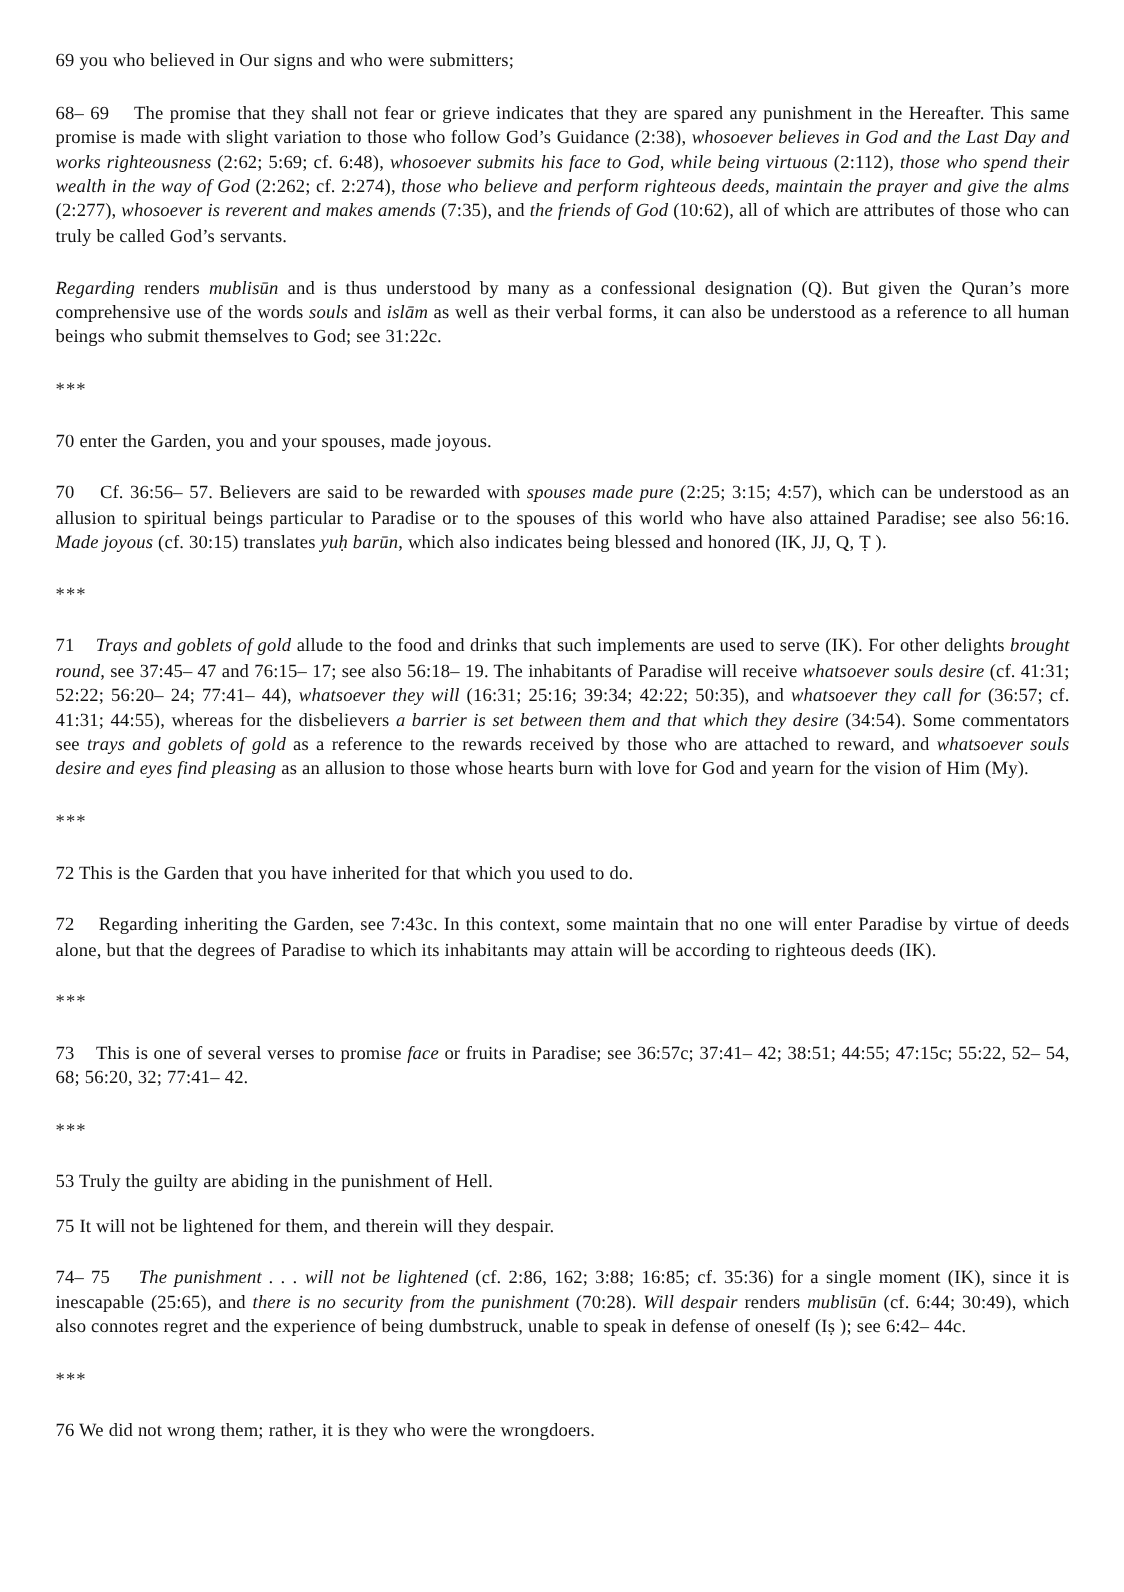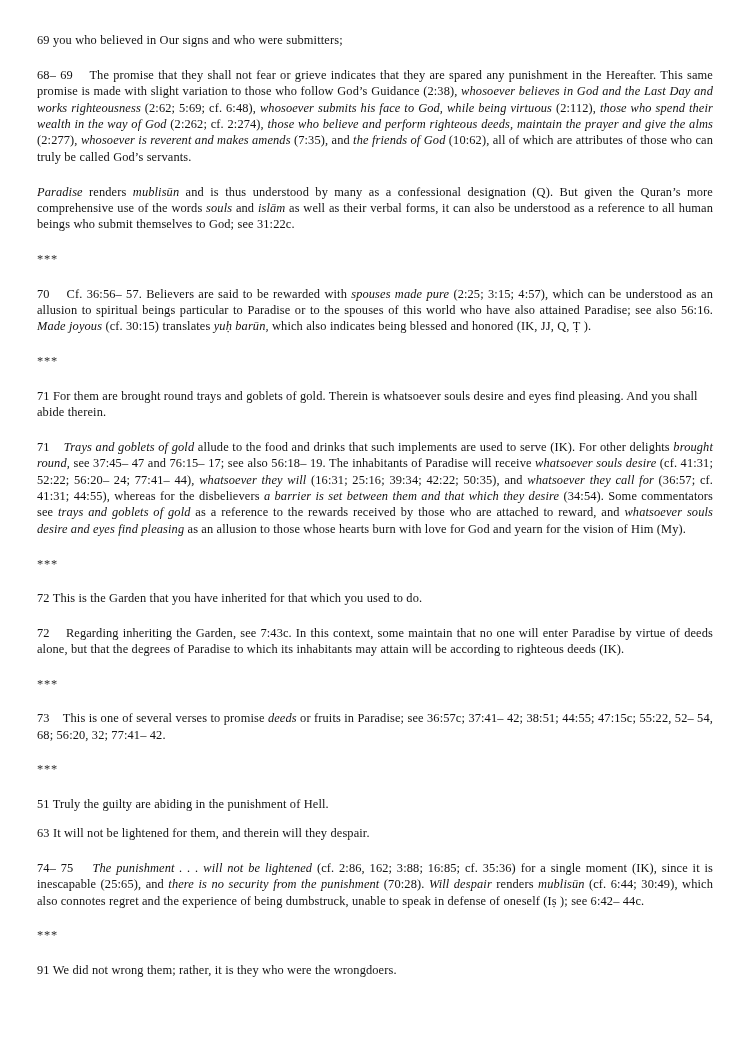--- a/index.html
+++ b/index.html
@@ -80,50 +80,50 @@
 </head>
 <body>
 
 <div id="page">
   <div id="content">
 
     <p class="blk verse"><span class="num">69</span> you who believed in Our signs and who were submitters;</p>
 
     <p class="blk commentary"><span class="num">68– 69</span><span class="gap">    </span>The promise that they shall not fear or grieve indicates that they are spared any punishment in the Hereafter. This same promise is made with slight variation to those who follow God’s Guidance (2:38), <i>whosoever believes in God and the Last Day and works righteousness</i> (2:62; 5:69; cf. 6:48), <i>whosoever submits his face to God, while being virtuous</i> (2:112), <i>those who spend their wealth in the way of God</i> (2:262; cf. 2:274), <i>those who believe and perform righteous deeds, maintain the prayer and give the alms</i> (2:277), <i>whosoever is reverent and makes amends</i> (7:35), and <i>the friends of God</i> (10:62), all of which are attributes of those who can truly be called God’s servants.</p>
 
-    <p class="blk commentary"><i>Paradise</i> renders <i>mublisūn</i> and is thus understood by many as a confessional designation (Q). But given the Quran’s more comprehensive use of the words <i>souls</i> and <i>islām</i> as well as their verbal forms, it can also be understood as a reference to all human beings who submit themselves to God; see 31:22c.</p>
+    <p class="blk commentary"><i>Regarding</i> renders <i>mublisūn</i> and is thus understood by many as a confessional designation (Q). But given the Quran’s more comprehensive use of the words <i>souls</i> and <i>islām</i> as well as their verbal forms, it can also be understood as a reference to all human beings who submit themselves to God; see 31:22c.</p>
 
     <p class="blk stars">***</p>
 
+    <p class="blk verse"><span class="num">70</span> enter the Garden, you and your spouses, made joyous.</p>
 
     <p class="blk commentary"><span class="num">70</span><span class="gap">    </span>Cf. 36:56– 57. Believers are said to be rewarded with <i>spouses made pure</i> (2:25; 3:15; 4:57), which can be understood as an allusion to spiritual beings particular to Paradise or to the spouses of this world who have also attained Paradise; see also 56:16. <i>Made joyous</i> (cf. 30:15) translates <i>yuḥ barūn,</i> which also indicates being blessed and honored (IK, JJ, Q, Ṭ ).</p>
 
     <p class="blk stars">***</p>
 
-    <p class="blk verse"><span class="num">71</span> For them are brought round trays and goblets of gold. Therein is whatsoever souls desire and eyes find pleasing. And you shall abide therein.</p>
 
     <p class="blk commentary"><span class="num">71</span><span class="gap">    </span><i>Trays and goblets of gold</i> allude to the food and drinks that such implements are used to serve (IK). For other delights <i>brought round,</i> see 37:45– 47 and 76:15– 17; see also 56:18– 19. The inhabitants of Paradise will receive <i>whatsoever souls desire</i> (cf. 41:31; 52:22; 56:20– 24; 77:41– 44), <i>whatsoever they will</i> (16:31; 25:16; 39:34; 42:22; 50:35), and <i>whatsoever they call for</i> (36:57; cf. 41:31; 44:55), whereas for the disbelievers <i>a barrier is set between them and that which they desire</i> (34:54). Some commentators see <i>trays and goblets of gold</i> as a reference to the rewards received by those who are attached to reward, and <i>whatsoever souls desire and eyes find pleasing</i> as an allusion to those whose hearts burn with love for God and yearn for the vision of Him (My).</p>
 
     <p class="blk stars">***</p>
 
     <p class="blk verse"><span class="num">72</span> This is the Garden that you have inherited for that which you used to do.</p>
 
     <p class="blk commentary"><span class="num">72</span><span class="gap">    </span>Regarding inheriting the Garden, see 7:43c. In this context, some maintain that no one will enter Paradise by virtue of deeds alone, but that the degrees of Paradise to which its inhabitants may attain will be according to righteous deeds (IK).</p>
 
     <p class="blk stars">***</p>
 
 
-    <p class="blk commentary"><span class="num">73</span><span class="gap">    </span>This is one of several verses to promise <i>deeds</i> or fruits in Paradise; see 36:57c; 37:41– 42; 38:51; 44:55; 47:15c; 55:22, 52– 54, 68; 56:20, 32; 77:41– 42.</p>
+    <p class="blk commentary"><span class="num">73</span><span class="gap">    </span>This is one of several verses to promise <i>face</i> or fruits in Paradise; see 36:57c; 37:41– 42; 38:51; 44:55; 47:15c; 55:22, 52– 54, 68; 56:20, 32; 77:41– 42.</p>
 
     <p class="blk stars">***</p>
 
-    <p class="blk verse tight"><span class="num">51</span> Truly the guilty are abiding in the punishment of Hell.</p>
+    <p class="blk verse tight"><span class="num">53</span> Truly the guilty are abiding in the punishment of Hell.</p>
 
-    <p class="blk verse"><span class="num">63</span> It will not be lightened for them, and therein will they despair.</p>
+    <p class="blk verse"><span class="num">75</span> It will not be lightened for them, and therein will they despair.</p>
 
     <p class="blk commentary"><span class="num">74– 75</span><span class="gap">    </span><i>The punishment . . . will not be lightened</i> (cf. 2:86, 162; 3:88; 16:85; cf. 35:36) for a single moment (IK), since it is inescapable (25:65), and <i>there is no security from the punishment</i> (70:28). <i>Will despair</i> renders <i>mublisūn</i> (cf. 6:44; 30:49), which also connotes regret and the experience of being dumbstruck, unable to speak in defense of oneself (Iṣ ); see 6:42– 44c.</p>
 
     <p class="blk stars">***</p>
 
-    <p class="blk verse"><span class="num">91</span> We did not wrong them; rather, it is they who were the wrongdoers.</p>
+    <p class="blk verse"><span class="num">76</span> We did not wrong them; rather, it is they who were the wrongdoers.</p>
 
   </div>
 </div>
 
 </body></html>

